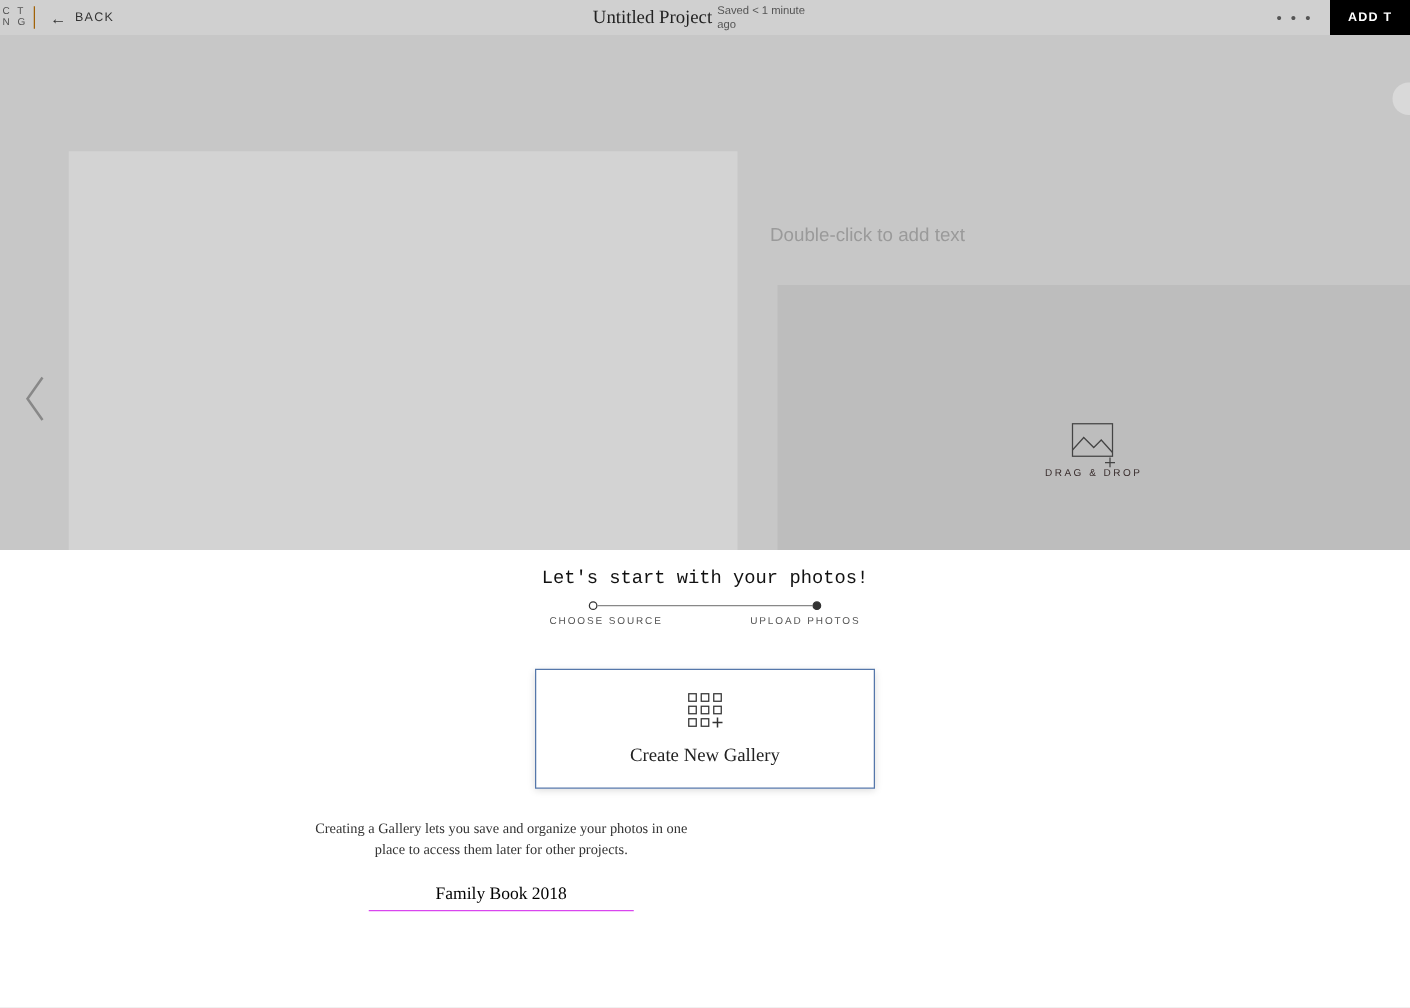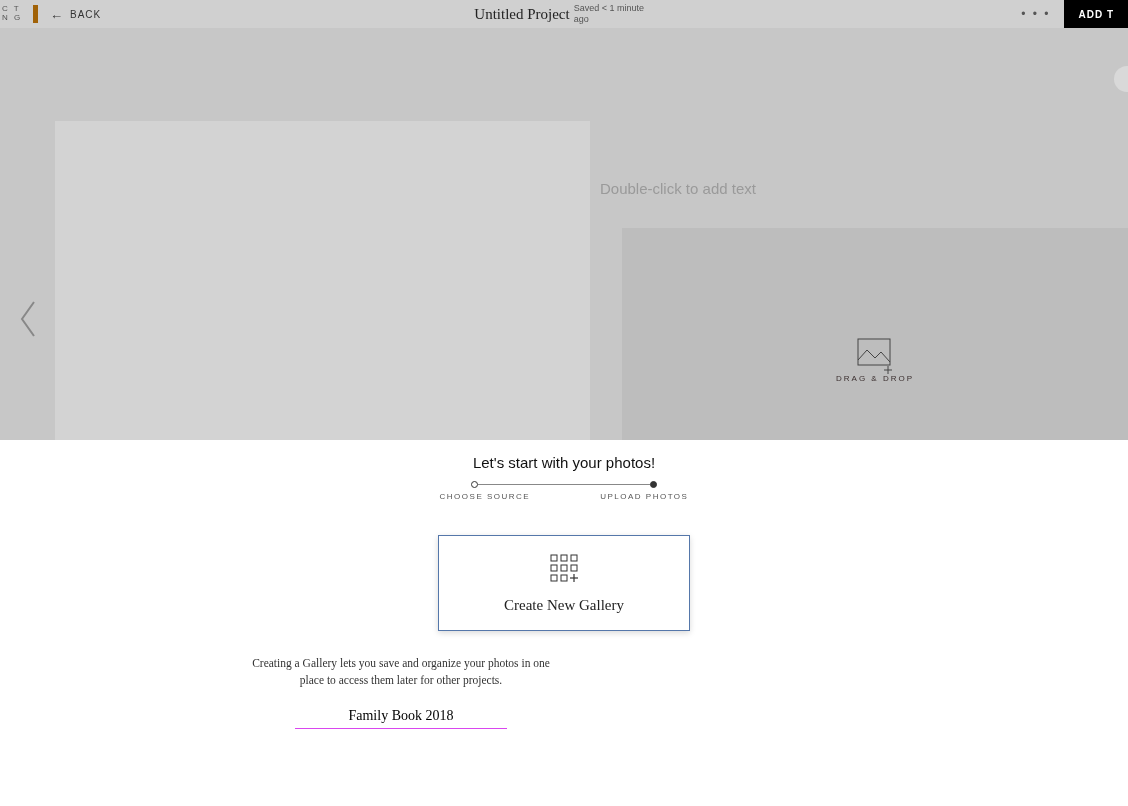--- a/index.html
+++ b/index.html
@@ -13,22 +13,22 @@
     align-items: center;
     position: relative;
     font-family: Arial, Helvetica, sans-serif;
   }
   .logo-fragment {
     font-size: 8px;
     letter-spacing: 2px;
     color: #555;
     line-height: 1.1;
     padding-left: 2px;
-    width: 38px;
-    border-right: 5px solid #a16207;
+    width: 28px;
+    border-right: 1px solid #a16207;
     text-align: left;
   }
   .back-btn {
     display: flex;
     align-items: center;
     gap: 6px;
     margin-left: 12px;
     font-size: 10px;
     letter-spacing: 1px;
     color: #333;
@@ -99,21 +99,21 @@
   .page-right {
     position: absolute;
     left: 600px;
     top: 93px;
     width: 530px;
     height: 500px;
     background: #c7c7c7;
   }
   .text-placeholder {
     position: absolute;
-    left: 600px;
+    left: 616px;
     top: 152px;
     font-family: Arial, sans-serif;
     font-size: 15px;
     color: #9a9a9a;
   }
   .image-drop {
     position: absolute;
     left: 622px;
     top: 200px;
     width: 506px;
@@ -148,21 +148,21 @@
     background: #d9d9d9;
   }
 
   
   .panel {
     background: #fff;
     padding-top: 14px;
     text-align: center;
   }
   .panel-title {
-    font-family: Liberation Sans, sans-serif;
+    font-family: Liberation Mono, monospace;
     font-size: 15px;
     color: #111;
     margin-bottom: 10px;
   }
   .stepper {
     display: flex;
     align-items: center;
     justify-content: center;
     gap: 0;
     margin-bottom: 4px;
@@ -183,21 +183,21 @@
     color: #555;
     margin-bottom: 34px;
   }
   .options {
     display: flex;
     justify-content: center;
     gap: 22px;
     margin-bottom: 24px;
   }
   .option-card {
-    width: 252px;
+    width: 272px;
     height: 96px;
     border: 1px solid #ccc;
     display: flex;
     flex-direction: column;
     align-items: center;
     justify-content: center;
     gap: 14px;
     cursor: pointer;
     background:#fff;
   }

